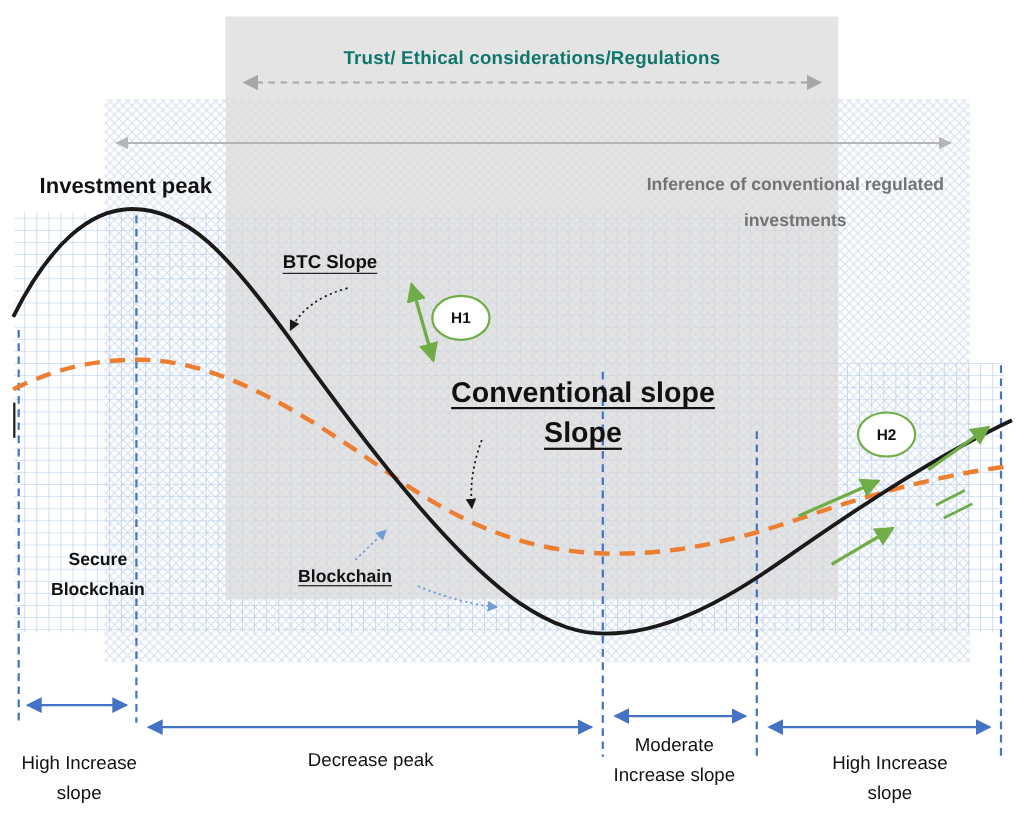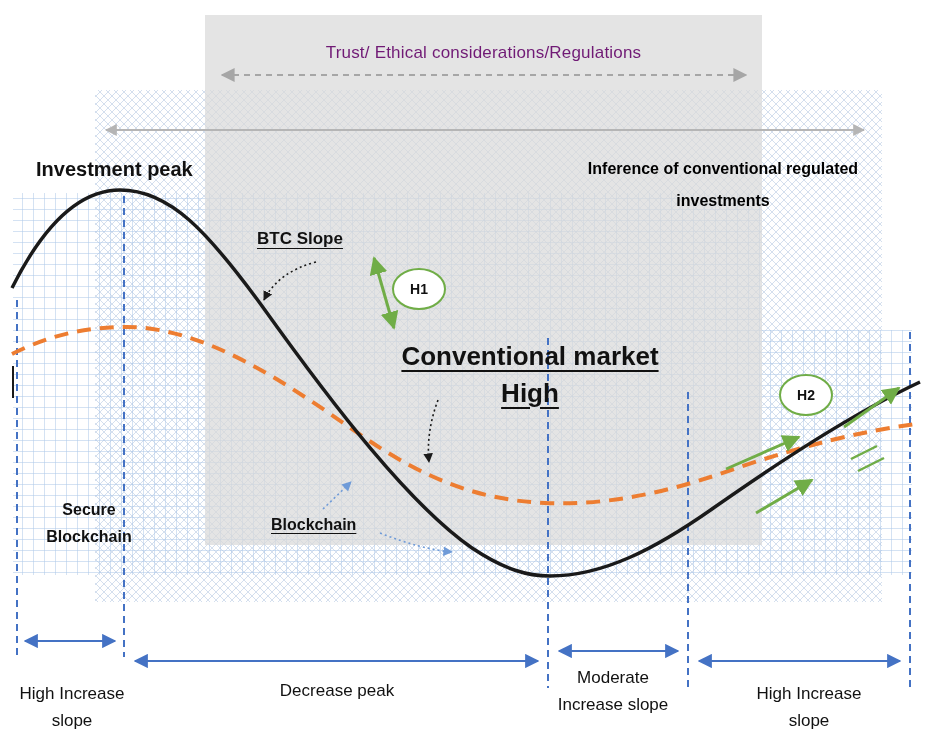--- a/index.html
+++ b/index.html
@@ -8,25 +8,25 @@
     width: 933px;
     height: 739px;
     background: #ffffff;
     overflow: hidden;
     font-family: "Liberation Sans", sans-serif;
   }
   .stage svg { position: absolute; left: 0; top: 0; }
   .lbl { position: absolute; color: #111111; white-space: normal; }
   .lbl-trust {
     left: 205px; top: 43px; width: 557px; text-align: center;
-    font-size: 17px; font-weight: 400; color: #701a75; letter-spacing: .2px;
+    font-size: 17px; font-weight: 700; color: #0f766e; letter-spacing: .2px;
   }
   .lbl-inference {
     left: 578px; top: 153px; width: 290px; text-align: center;
-    font-size: 16px; font-weight: 700; color: #000000; line-height: 32px;
+    font-size: 16px; font-weight: 700; color: #737373; line-height: 32px;
   }
   .lbl-invpeak { left: 36px; top: 158px; font-size: 20px; font-weight: 700; }
   .lbl-btc {
     left: 257px; top: 229px; font-size: 17px; font-weight: 700;
     text-decoration: underline; text-underline-offset: 4px;
   }
   .lbl-conv {
     left: 380px; top: 338px; width: 300px; text-align: center;
     font-size: 26px; font-weight: 700; line-height: 37px;
     text-decoration: underline; text-underline-offset: 5px;
@@ -118,20 +118,20 @@
     <ellipse cx="419" cy="289" rx="26" ry="20" fill="#ffffff" stroke="#70AD47" stroke-width="2"></ellipse>
     <text x="419" y="294" text-anchor="middle" class="h-label">H1</text>
     <ellipse cx="806" cy="395" rx="26" ry="20" fill="#ffffff" stroke="#70AD47" stroke-width="2"></ellipse>
     <text x="806" y="400" text-anchor="middle" class="h-label">H2</text>
   </svg>
 
   <div class="lbl lbl-trust">Trust/ Ethical considerations/Regulations</div>
   <div class="lbl lbl-inference">Inference of conventional regulated investments</div>
   <div class="lbl lbl-invpeak">Investment peak</div>
   <div class="lbl lbl-btc">BTC Slope</div>
-  <div class="lbl lbl-conv">Conventional market High</div>
+  <div class="lbl lbl-conv">Conventional slope Slope</div>
   <div class="lbl lbl-secure">Secure Blockchain</div>
   <div class="lbl lbl-reliability">Blockchain</div>
   <div class="lbl lbl-phase lbl-ph1">High Increase slope</div>
   <div class="lbl lbl-phase lbl-ph2">Decrease peak</div>
   <div class="lbl lbl-phase lbl-ph3">Moderate Increase slope</div>
   <div class="lbl lbl-phase lbl-ph4">High Increase slope</div>
 </div>
 
 </body></html>

